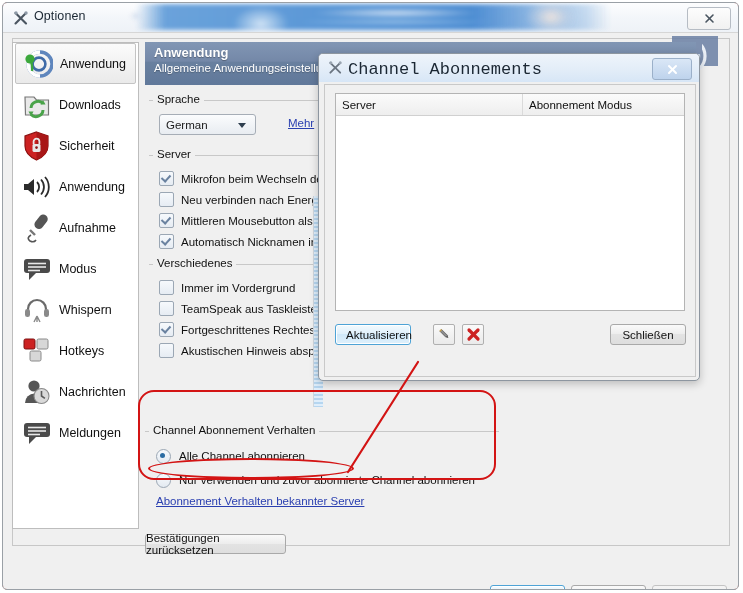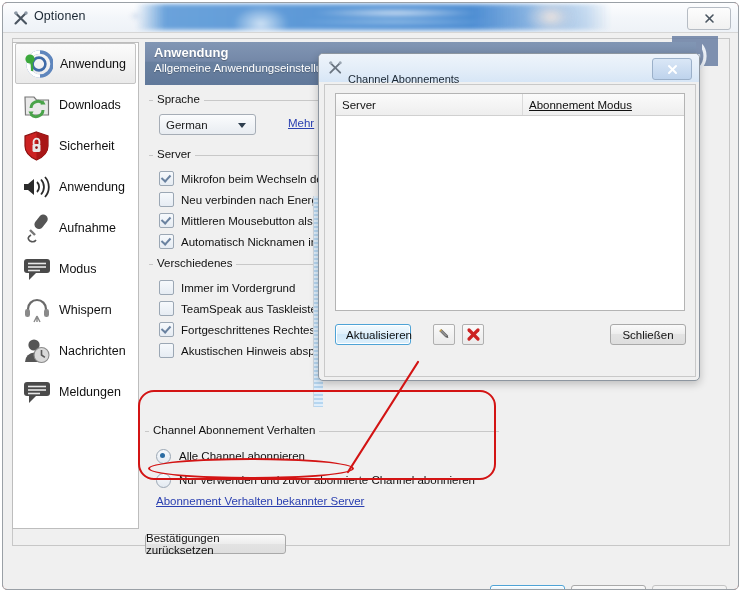--- a/index.html
+++ b/index.html
@@ -300,22 +300,22 @@
     box-shadow: 0 3px 9px rgba(0,0,0,.22);
     overflow: hidden;
   }
   #dlg-title {
     position: absolute; left: 0; top: 0;
     width: 100%; height: 28px;
     background: linear-gradient(to bottom, #eef4fb 0%, #e3edf8 55%, #d7e6f6 100%);
   }
   #dlg-icon { position: absolute; left: 9px; top: 6px; width: 15px; height: 15px; }
   #dlg-title-text {
-    position: absolute; left: 29px; top: 19px;
-    font-size: 11px; color: #1b2733;
+    position: absolute; left: 29px; top: 6px;
+    font-size: 17px; color: #1b2733; font-family: Liberation Mono, monospace;
   }
   #dlg-close {
     position: absolute; right: 7px; top: 4px;
     width: 38px; height: 20px;
     background: linear-gradient(to bottom,#dae7f6,#bed3ec);
     border: 1px solid #9bb0c9;
     border-radius: 3px;
     color: #ffffff;
     font-size: 11px; font-weight: bold;
     display:flex; align-items:center; justify-content:center;
@@ -345,21 +345,21 @@
     border-bottom: 1px solid #d0d0d0;
   }
   #dlg-list-head .col {
     font-size: 11.5px;
     color: #111;
     display: flex; align-items: center;
     padding-left: 6px;
     box-sizing: border-box;
   }
   #dlg-list-head .col.c1 { width: 187px; border-right: 1px solid #dadada; }
-  #dlg-list-head .col.c2 { flex: 1; text-decoration: underline; }
+  #dlg-list-head .col.c2 { flex: 1; }
 
   .icon-btn {
     width: 22px; height: 21px;
     background: linear-gradient(to bottom,#fafafa,#eaeaea);
     border: 1px solid #b0b0b0;
     border-radius: 2px;
     display: flex; align-items: center; justify-content: center;
     cursor: pointer;
     box-sizing: border-box;
   }
@@ -524,20 +524,30 @@
           <svg width="30" height="28" viewBox="0 0 30 28">
             <path d="M6 16 v-3 a9 9 0 0 1 18 0 v3" fill="none" stroke="#6a6a6a" stroke-width="2.2"></path>
             <rect x="3" y="13" width="5" height="8" rx="2.3" fill="#8a8a8a"></rect>
             <rect x="22" y="13" width="5" height="8" rx="2.3" fill="#8a8a8a"></rect>
             <path d="M15 20 l-3 6 M15 20 l3 6 M15 20 v6" stroke="#8a8a8a" stroke-width="1.4" fill="none"></path>
           </svg>
         </span>
         <span class="side-label">Whispern</span>
       </div>
 
+      <div class="side-item">
+        <span class="side-icon">
+          <svg width="28" height="28" viewBox="0 0 28 28">
+            <rect x="1" y="2" width="11" height="10" rx="1.6" fill="#cc2222" stroke="#7d1111" stroke-width="1"></rect>
+            <rect x="14" y="2" width="11" height="10" rx="1.6" fill="#d7d7d7" stroke="#8a8a8a" stroke-width="1"></rect>
+            <rect x="7" y="14" width="11" height="10" rx="1.6" fill="#d7d7d7" stroke="#8a8a8a" stroke-width="1"></rect>
+          </svg>
+        </span>
+        <span class="side-label">Hotkeys</span>
+      </div>
 
       <div class="side-item">
         <span class="side-icon">
           <svg width="28" height="28" viewBox="0 0 28 28">
             <circle cx="11" cy="8" r="5.6" fill="#555"></circle>
             <path d="M2 25 a9.5 9.5 0 0 1 19 0 z" fill="#555"></path>
             <circle cx="18.5" cy="18" r="7.5" fill="#d9d9d9" stroke="#8a8a8a" stroke-width="1.1"></circle>
             <path d="M18.5 13 v5 l3.4 2.4" stroke="#5a5a5a" stroke-width="1.6" fill="none"></path>
           </svg>
         </span>

